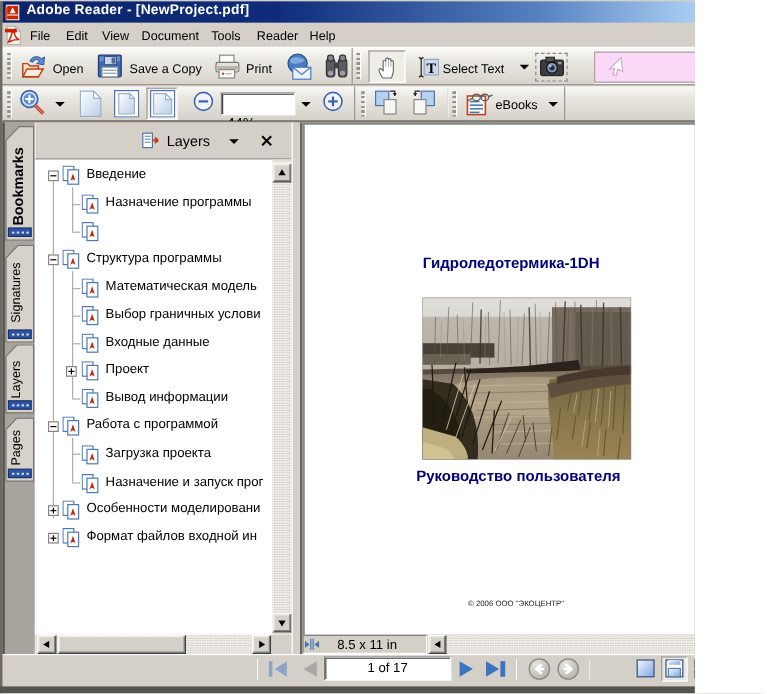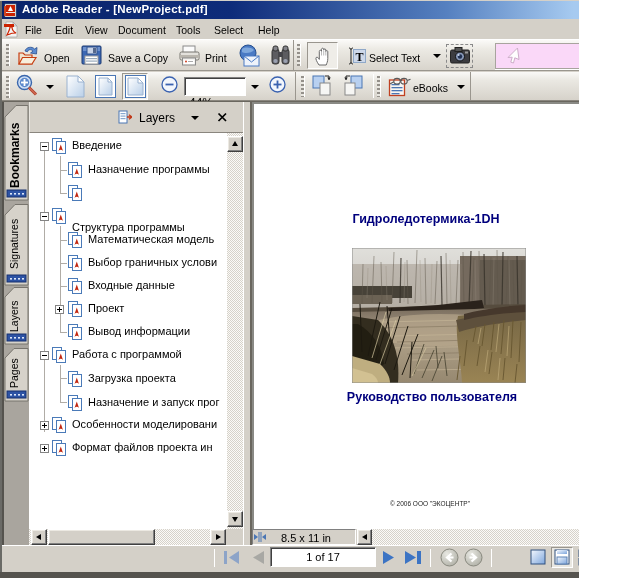--- a/index.html
+++ b/index.html
@@ -40,21 +40,21 @@
         <path d="M2 1 L9 1 L13 5 L13 16 L2 16 Z" fill="#f4f4f2" stroke="#999" stroke-width="0.6"></path>
         <path d="M9 1 L9 5 L13 5 Z" fill="#ddd" stroke="#999" stroke-width="0.6"></path>
         <rect x="0" y="3" width="10" height="3" fill="#cc2200"></rect>
         <path d="M3 14 C5 10 6 8 6 6 L8 6 C8 9 10 11 12 12 C9 12 7 12 6 13 Z" fill="none" stroke="#cc2200" stroke-width="1.2"></path>
       </svg></div>
 <div class="ab tm" style="left:25px;top:24px">File</div>
 <div class="ab tm" style="left:55px;top:24px">Edit</div>
 <div class="ab tm" style="left:85px;top:24px">View</div>
 <div class="ab tm" style="left:118px;top:24px">Document</div>
 <div class="ab tm" style="left:176px;top:24px">Tools</div>
-<div class="ab tm" style="left:214px;top:24px">Select</div>
+<div class="ab tm" style="left:214px;top:24px">Reader</div>
 <div class="ab tm" style="left:258px;top:24px">Help</div>
 <div class="ab btn" style="left:586px;top:23px;width:14px;height:13px">
       <div class="ab" style="left:2px;top:8px;width:7px;height:2px;background:#000"></div>
     </div>
 <div class="ab btn" style="left:601px;top:23px;width:14px;height:13px">
       <div class="ab" style="left:4px;top:2px;width:6px;height:5px;border:1px solid #000"></div>
       <div class="ab" style="left:2px;top:4px;width:6px;height:5px;border:1px solid #000;background:#d4d0c8"></div>
     </div>
 <div class="ab btn" style="left:618px;top:23px;width:14px;height:13px"><svg width="12" height="11">
         <path d="M3 3 L9 8.5 M9 3 L3 8.5" stroke="#000" stroke-width="1.4"></path>
@@ -355,21 +355,21 @@
         <path d="M6.5 13 L8.8 6.5 L11 13 C9.8 11.2 7.8 11.2 6.5 13 Z" fill="#c22710"></path>
       </svg>
 <div class="ab" style="left:11px;top:79px;width:9px;height:9px;background:#fff;border:1px solid #848484">
         <div class="ab" style="left:1px;top:3px;width:5px;height:1px;background:#000"></div>
       </div>
 <svg class="ab" style="left:23px;top:75px" width="15" height="17">
         <rect x="0.5" y="0.5" width="9" height="12" fill="#fff" stroke="#4a7ab8"></rect>
         <rect x="4.5" y="3.5" width="9" height="12" fill="#fff" stroke="#4a7ab8"></rect>
         <path d="M6.5 13 L8.8 6.5 L11 13 C9.8 11.2 7.8 11.2 6.5 13 Z" fill="#c22710"></path>
       </svg>
-<div class="ab t11" style="left:43px;top:88px">Структура программы</div>
+<div class="ab t11" style="left:43px;top:76px">Структура программы</div>
 <svg class="ab" style="left:39px;top:99px" width="15" height="17">
         <rect x="0.5" y="0.5" width="9" height="12" fill="#fff" stroke="#4a7ab8"></rect>
         <rect x="4.5" y="3.5" width="9" height="12" fill="#fff" stroke="#4a7ab8"></rect>
         <path d="M6.5 13 L8.8 6.5 L11 13 C9.8 11.2 7.8 11.2 6.5 13 Z" fill="#c22710"></path>
       </svg>
 <div class="ab t11" style="left:59px;top:100px">Математическая модель</div>
 <svg class="ab" style="left:39px;top:122px" width="15" height="17">
         <rect x="0.5" y="0.5" width="9" height="12" fill="#fff" stroke="#4a7ab8"></rect>
         <rect x="4.5" y="3.5" width="9" height="12" fill="#fff" stroke="#4a7ab8"></rect>
         <path d="M6.5 13 L8.8 6.5 L11 13 C9.8 11.2 7.8 11.2 6.5 13 Z" fill="#c22710"></path>
@@ -430,21 +430,21 @@
 <div class="ab t11" style="left:43px;top:285px">Особенности моделировани</div>
 <div class="ab" style="left:11px;top:311px;width:9px;height:9px;background:#fff;border:1px solid #848484">
         <div class="ab" style="left:1px;top:3px;width:5px;height:1px;background:#000"></div>
         <div class="ab" style="left:3px;top:1px;width:1px;height:5px;background:#000"></div>
       </div>
 <svg class="ab" style="left:23px;top:307px" width="15" height="17">
         <rect x="0.5" y="0.5" width="9" height="12" fill="#fff" stroke="#4a7ab8"></rect>
         <rect x="4.5" y="3.5" width="9" height="12" fill="#fff" stroke="#4a7ab8"></rect>
         <path d="M6.5 13 L8.8 6.5 L11 13 C9.8 11.2 7.8 11.2 6.5 13 Z" fill="#c22710"></path>
       </svg>
-<div class="ab t11" style="left:43px;top:308px">Формат файлов проекта ин</div>
+<div class="ab t11" style="left:43px;top:308px">Формат файлов входной ин</div>
 </div>
 
 <div class="ab" style="left:252px;top:102px;width:385px;height:443px;background:#8a8a85"></div>
 <div class="ab" style="left:254px;top:104px;width:360px;height:425px;background:#fff"></div>
 <div class="ab" style="left:614px;top:104px;width:4px;height:425px;background:#181818"></div>
 
 <div class="ab" style="left:250px;top:212px;width:352px;text-align:center;font-size:12.5px;font-weight:bold;color:#00007d">Гидроледотермика-1DH</div>
 <div class="ab" style="left:256px;top:390px;width:352px;text-align:center;font-size:12.5px;font-weight:bold;color:#00007d">Руководство пользователя</div>
 <div class="ab" style="left:254px;top:500px;width:352px;text-align:center;font-size:6.5px;color:#222">© 2006 ООО "ЭКОЦЕНТР"</div>
 

